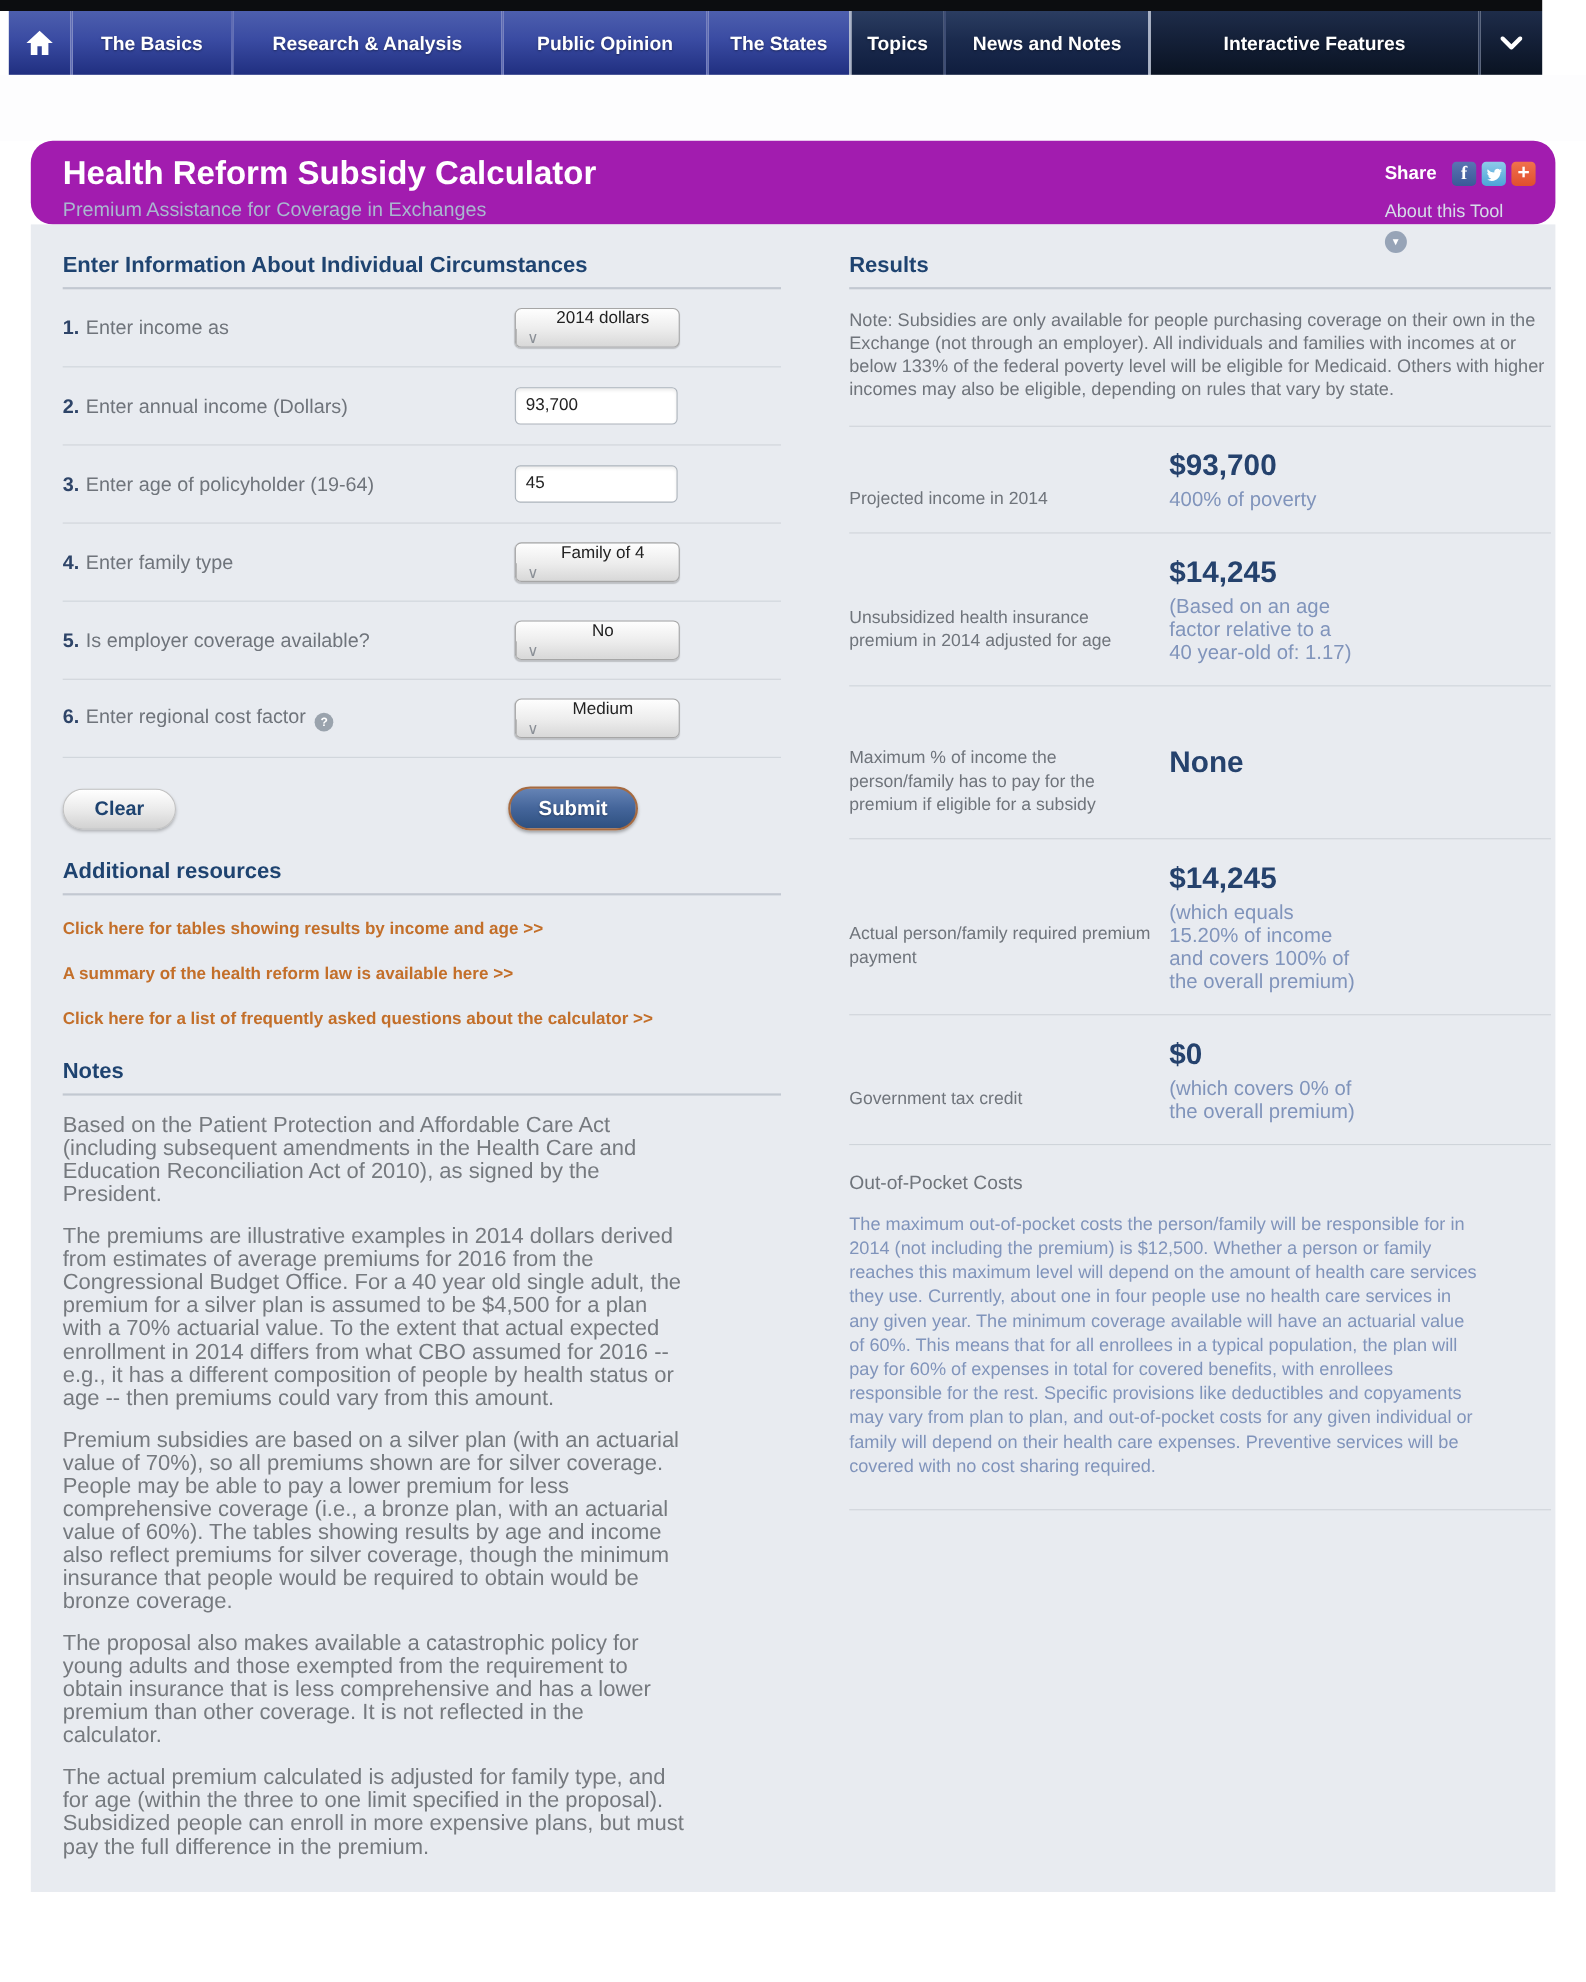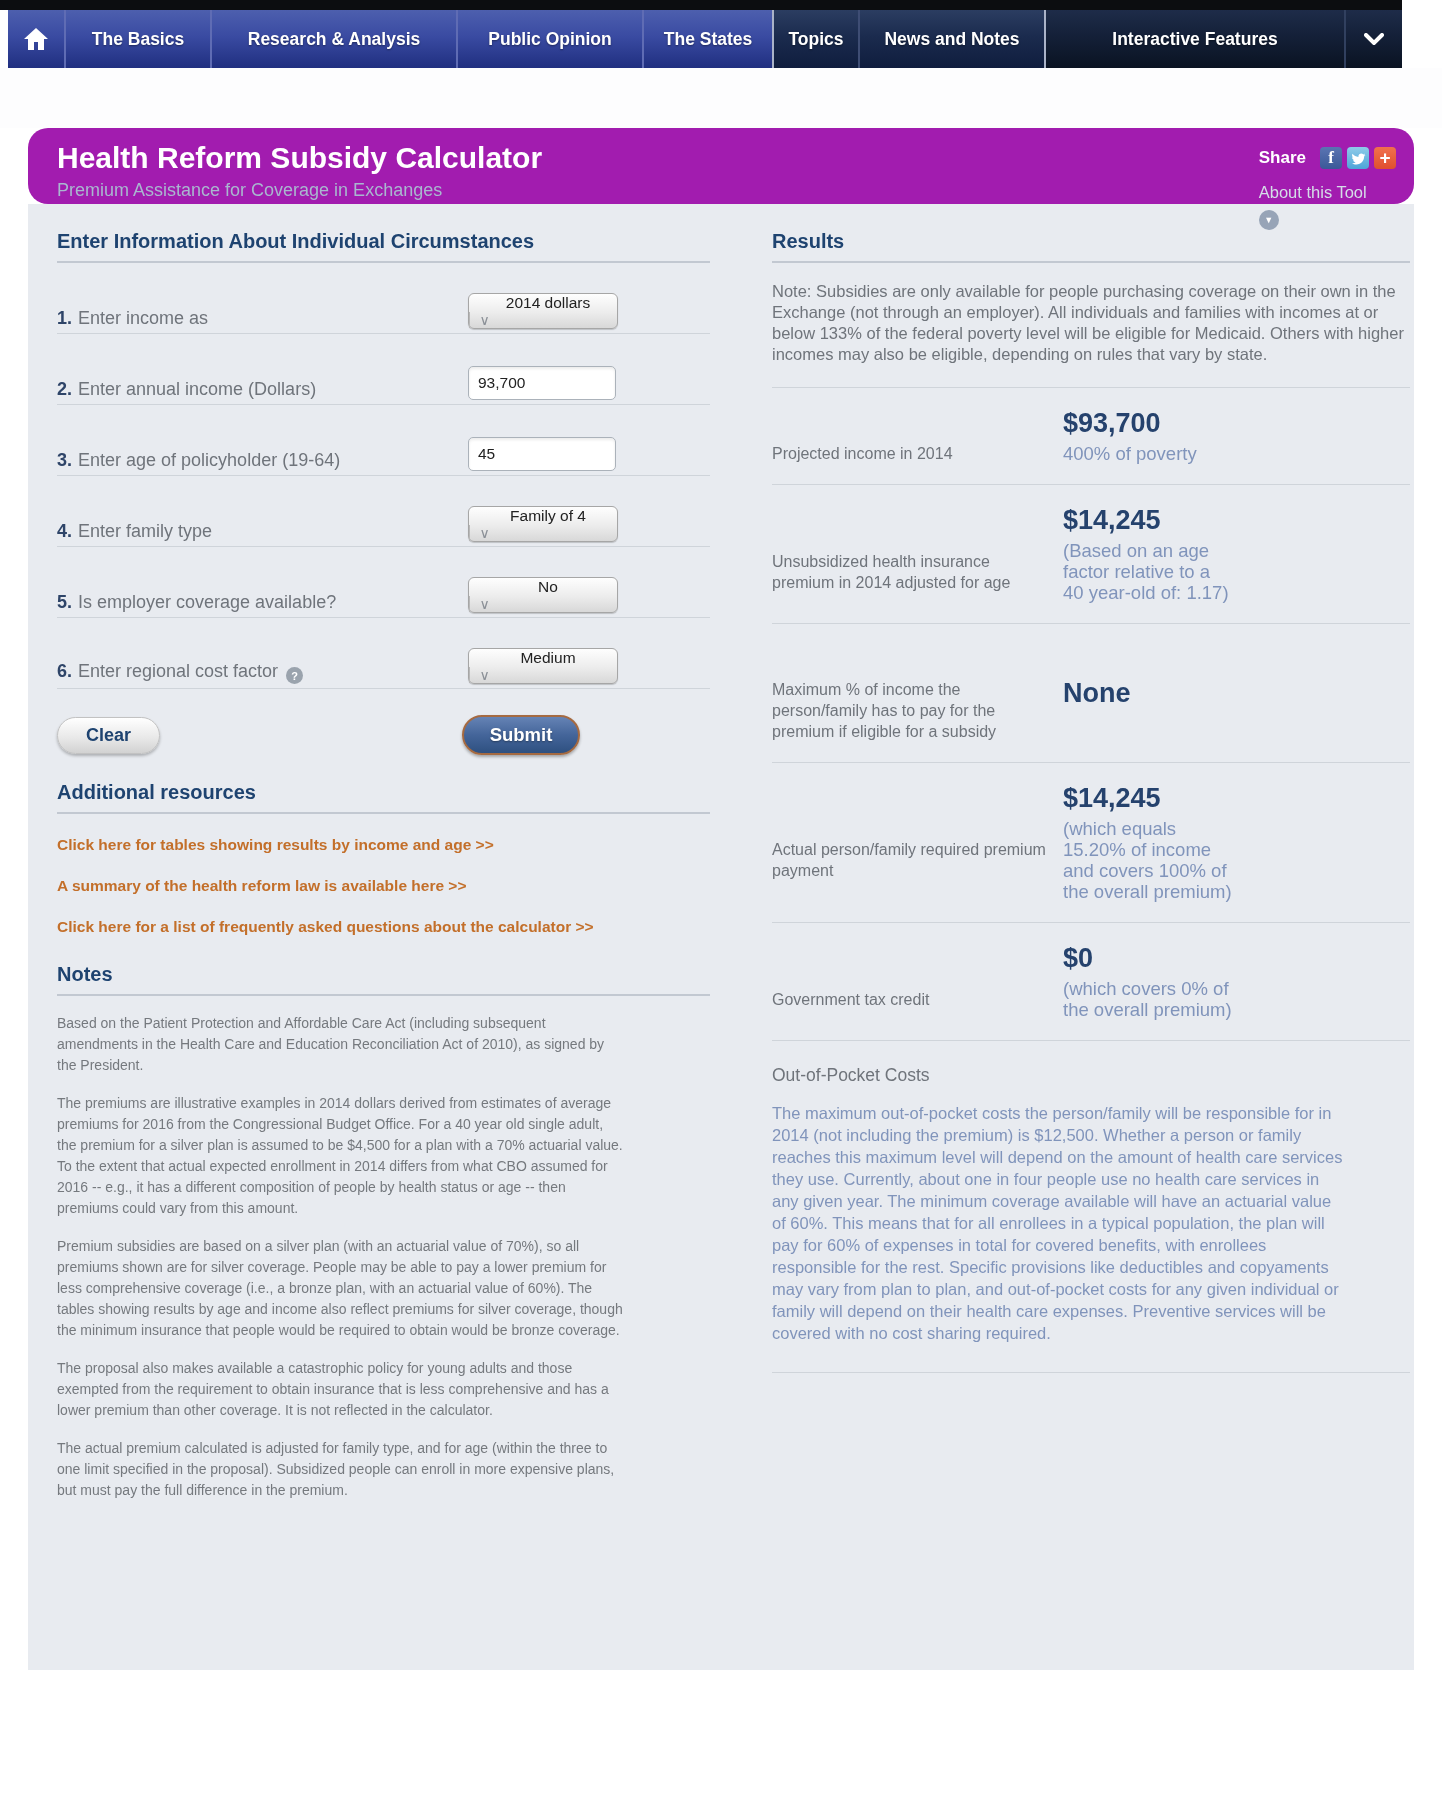--- a/index.html
+++ b/index.html
@@ -67,21 +67,21 @@
   .content {
     background:#e8ebf0; min-height:1466px;
     display:grid; grid-template-columns:653px 638px; column-gap:62px;
     padding:0 4px 30px 29px;
   }
   h2.sec { margin:26px 0 0; font-size:20px; font-weight:bold; color:#1e4370; }
   .sec-rule { height:2px; background:#c2c8d1; margin-top:8px; }
   .hr { height:1px; background:#cfd4da; }
 
   
-  .frow { display:flex; align-items:flex-end; min-height:70px; padding:4px 0; }
+  .frow { display:flex; align-items:center; min-height:70px; padding:4px 0; }
   .flabel { flex:1; font-size:18px; color:#6f747b; }
   .fnum { color:#2e4468; font-weight:bold; margin-right:6px; }
   .fcontrol { width:150px; margin-right:92px; flex:none; }
   .select {
     height:36px; border:1px solid #a6a6a6; border-radius:6px;
     background:linear-gradient(#fefefe, #ececec 55%, #d8d8d8);
     display:flex; align-items:center; cursor:pointer;
     box-shadow:0 1px 1px rgba(0,0,0,.18);
     flex-direction:column;
   }
@@ -115,21 +115,21 @@
     margin-left:auto; margin-right:130px;
     background:linear-gradient(#6583b5, #44659a 50%, #2e5080);
     border:2px solid #a56a41; box-shadow:0 2px 3px rgba(0,0,0,.3);
     text-shadow:0 1px 2px rgba(0,0,0,.35);
   }
   .rlink {
     display:block; max-width:565px; margin-top:20px;
     color:#c36f2a; font-weight:bold; font-size:15.5px; line-height:21px;
     text-decoration:none; cursor:pointer;
   }
-  .note-p { max-width:567px; margin:17px 0 0; font-size:14px; line-height:21px; color:#75797e; }
+  .note-p { max-width:567px; margin:17px 0 0; font-size:20px; line-height:21px; color:#75797e; }
   .mt40 { margin-top:42px; }
   .mt44 { margin-top:46px; }
 
   
   .res-note { margin-top:18px; font-size:16.5px; line-height:21px; color:#6f747b; }
   .res-note-rule { margin-top:22px; }
   .rrow { display:flex; align-items:center; padding:20px 0; }
   .rlabel { width:291px; font-size:16px; line-height:21px; color:#6f747b; padding-right:8px;margin-top:35px; }
   .rvalue { flex:1; }
   .rv-main { font-size:27px; font-weight:bold; color:#25426d; }

